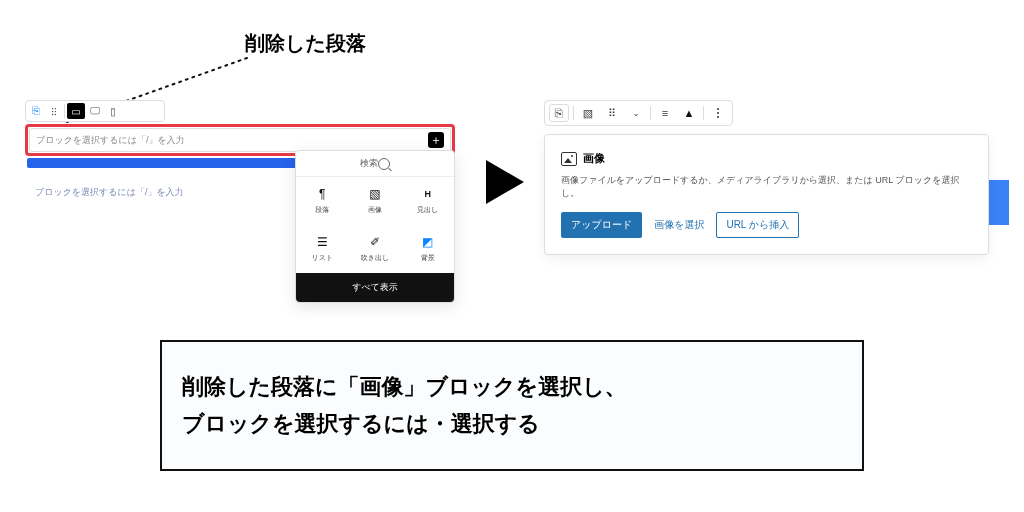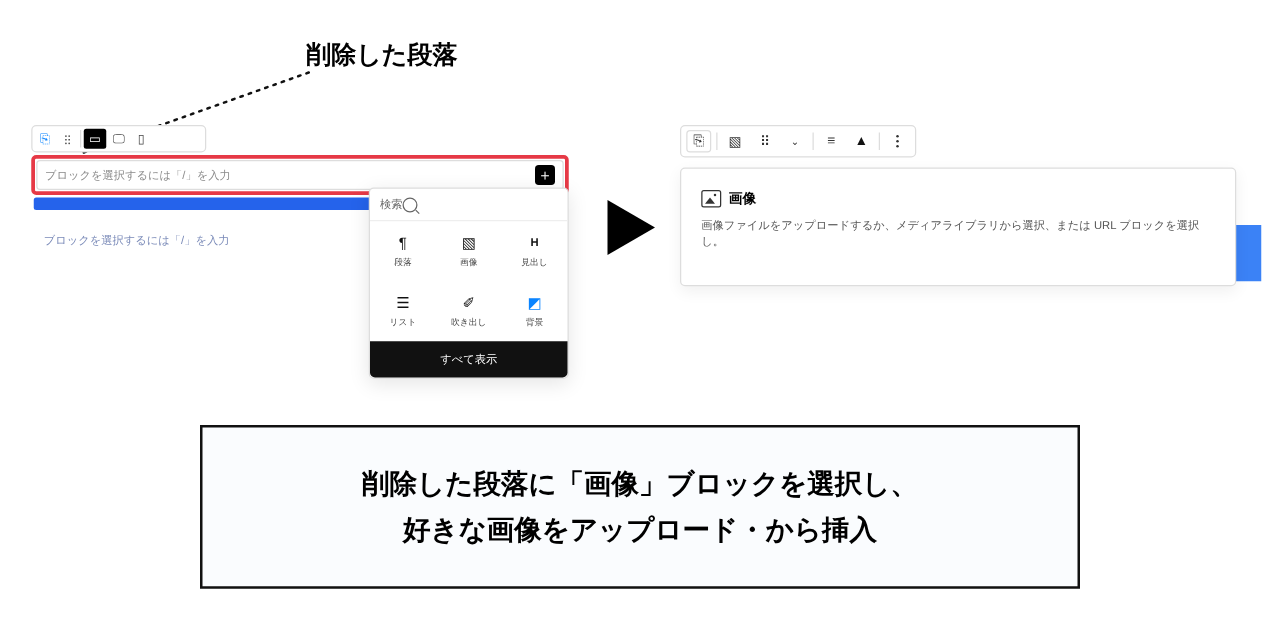--- a/index.html
+++ b/index.html
@@ -19,21 +19,21 @@
 
   .redbox { margin-top: 2px; border: 3px solid #e63946; border-radius: 4px; padding: 1px; }
   .placeholder-row { display: flex; align-items: center; justify-content: space-between; background: #fff; border: 1px solid #ddd; border-radius: 3px; padding: 4px 6px; height: 24px; }
   .plh-text { font-size: 9px; color: #8a8a8a; }
   .plus { width: 16px; height: 16px; background: #000; color: #fff; border-radius: 3px; display: flex; align-items: center; justify-content: center; font-size: 12px; line-height: 1; }
 
   .blue-bar { height: 10px; background: #2563eb; margin: 2px 2px 0 2px; border-radius: 2px; }
   .ghost-text { font-size: 9px; color: #7a8ab8; margin: 18px 0 0 10px; }
 
   .inserter { position: absolute; right: 0; top: 50px; width: 160px; background: #fff; border: 1px solid #ddd; border-radius: 4px; box-shadow: 0 4px 16px rgba(0,0,0,.1); }
-  .ins-search { display: flex; align-items: center; justify-content: flex-start; border-bottom: 1px solid #eee; padding: 6px 8px; }
+  .ins-search { display: flex; align-items: center; justify-content: center; border-bottom: 1px solid #eee; padding: 6px 8px; }
   .ins-search span { font-size: 9px; color: #666; }
   .ins-search .mag { width: 12px; height: 12px; border: 1px solid #666; border-radius: 50%; position: relative; }
   .ins-search .mag::after { content: ""; position: absolute; width: 4px; height: 1px; background: #666; right: -3px; bottom: -1px; transform: rotate(45deg); }
   .ins-grid { display: grid; grid-template-columns: repeat(3,1fr); }
   .ins-item { display: flex; flex-direction: column; align-items: center; gap: 4px; padding: 10px 4px; }
   .ins-item .ic { width: 16px; height: 14px; display: flex; align-items: center; justify-content: center; font-size: 12px; color: #111; }
   .ins-item .lbl { font-size: 7px; color: #444; }
   .ins-footer { background: #111; color: #fff; text-align: center; padding: 8px; font-size: 9px; border-radius: 0 0 4px 4px; }
 
   
@@ -54,21 +54,21 @@
   .img-head .ic::after { content:""; position:absolute; left:2px; bottom:2px; width:0; height:0; border-left:4px solid transparent; border-right:4px solid transparent; border-bottom:5px solid #333; }
   .img-head .ic::before { content:""; position:absolute; right:3px; top:2px; width:2px; height:2px; background:#333; border-radius:50%; }
   .img-head .ttl { font-size: 11px; font-weight: 600; }
   .img-desc { font-size: 9px; color: #555; margin-bottom: 12px; }
   .img-btns { display: flex; gap: 10px; align-items: center; }
   .btn-pri { background: #2271b1; color: #fff; padding: 6px 10px; font-size: 10px; border-radius: 2px; }
   .btn-link { background: #fff; border: 1px solid #2271b1; color: #2271b1; padding: 5px 9px; font-size: 10px; border-radius: 2px; }
   .btn-plain { color: #2271b1; font-size: 10px; padding: 5px 2px; }
 
   
-  .callout { position: absolute; left: 160px; top: 340px; width: 704px; border: 2px solid #111; background: #fafcfe; padding: 26px 20px; text-align: center; }
+  .callout { position: absolute; left: 160px; top: 340px; width: 704px; border: 2px solid #111; background: #fafcfe; padding: 26px 20px; text-align: left; }
   .callout p { font-size: 22px; font-weight: 700; line-height: 1.7; }
 
   svg { display: block; }
 </style>
 </head>
 <body>
 <div class="canvas">
 
   <div class="anno">削除した段落</div>
   <div class="dots">
@@ -155,21 +155,26 @@
           </div>
         </div>
     </div>
 
     <div class="img-card">
       <div class="img-head">
         <div class="ic"></div>
         <div class="ttl">画像</div>
       </div>
       <div class="img-desc">画像ファイルをアップロードするか、メディアライブラリから選択、または URL ブロックを選択し。</div>
+      <div class="img-btns">
+        <div class="btn-pri">アップロード</div>
+        <div class="btn-plain">画像を選択</div>
+        <div class="btn-link">URL から挿入</div>
+      </div>
     </div>
   </div>
 
   <div class="callout">
     <p>削除した段落に「画像」ブロックを選択し、</p>
-    <p>好きな画像をアップロード・から挿入</p>
+    <p>ブロックを選択するには・選択する</p>
   </div>
 
 </div>
 
 </body></html>

